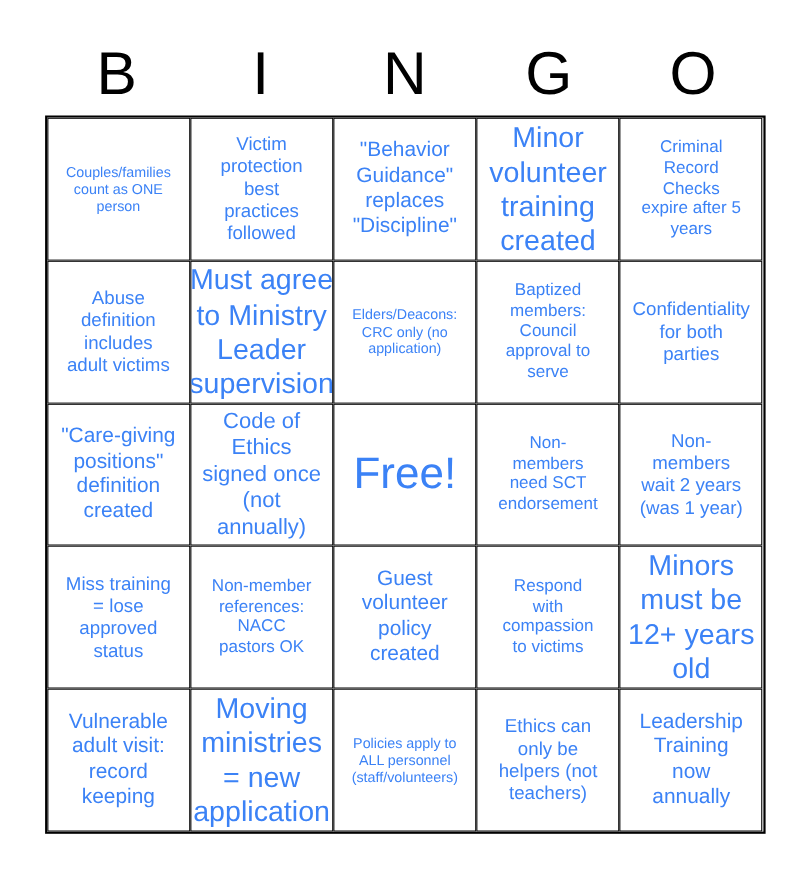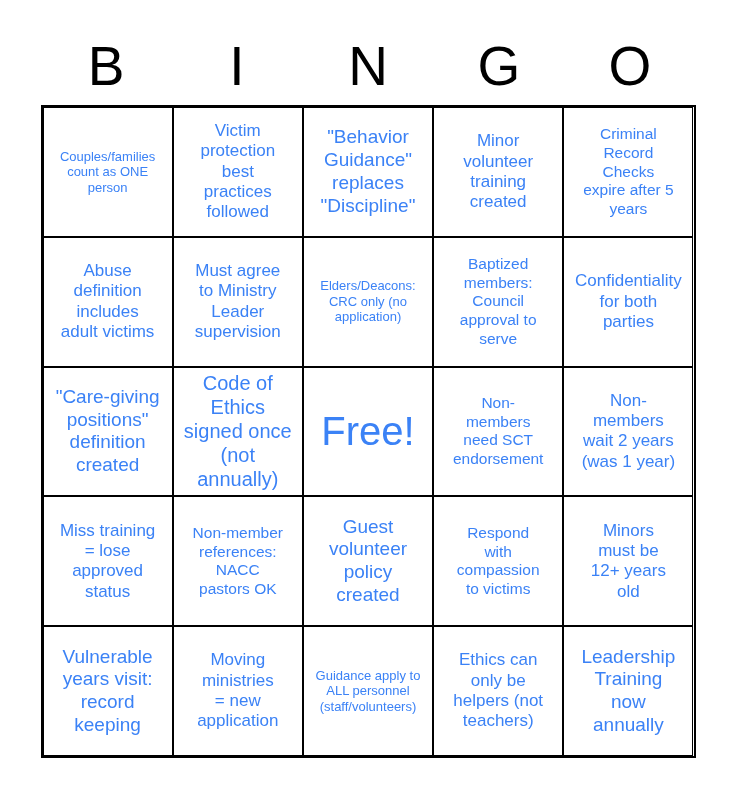--- a/index.html
+++ b/index.html
@@ -54,21 +54,21 @@
   .cell span {
     white-space: pre-line;
     line-height: 1.2;
     color: #3b82f6;
   }
   .fs-xs   span { font-size: 13px; }
   .fs-sm   span { font-size: 20px; }
   .fs-md   span { font-size: 15.5px; }
   .fs-ml   span { font-size: 17px; }
   .fs-lg   span { font-size: 19px; }
-  .fs-xl   span { font-size: 17px; }
+  .fs-xl   span { font-size: 26px; }
   .fs-free span { font-size: 40px; line-height: 1.1; }
 </style>
 </head>
 <body>
 
 <div class="page">
 
   <div class="bingo-title">
     <div class="letter">B</div>
     <div class="letter">I</div>
@@ -196,32 +196,32 @@
       </div>
     <div class="cell fs-xl">
         <span>Minors
 must be
 12+ years
 old</span>
       </div>
 
     <div class="cell fs-lg">
         <span>Vulnerable
-years visit:
+adult visit:
 record
 keeping</span>
       </div>
     <div class="cell fs-xl">
         <span>Moving
 ministries
 = new
 application</span>
       </div>
     <div class="cell fs-xs">
-        <span>Guidance apply to
+        <span>Policies apply to
 ALL personnel
 (staff/volunteers)</span>
       </div>
     <div class="cell fs-ml">
         <span>Ethics can
 only be
 helpers (not
 teachers)</span>
       </div>
     <div class="cell fs-lg">

